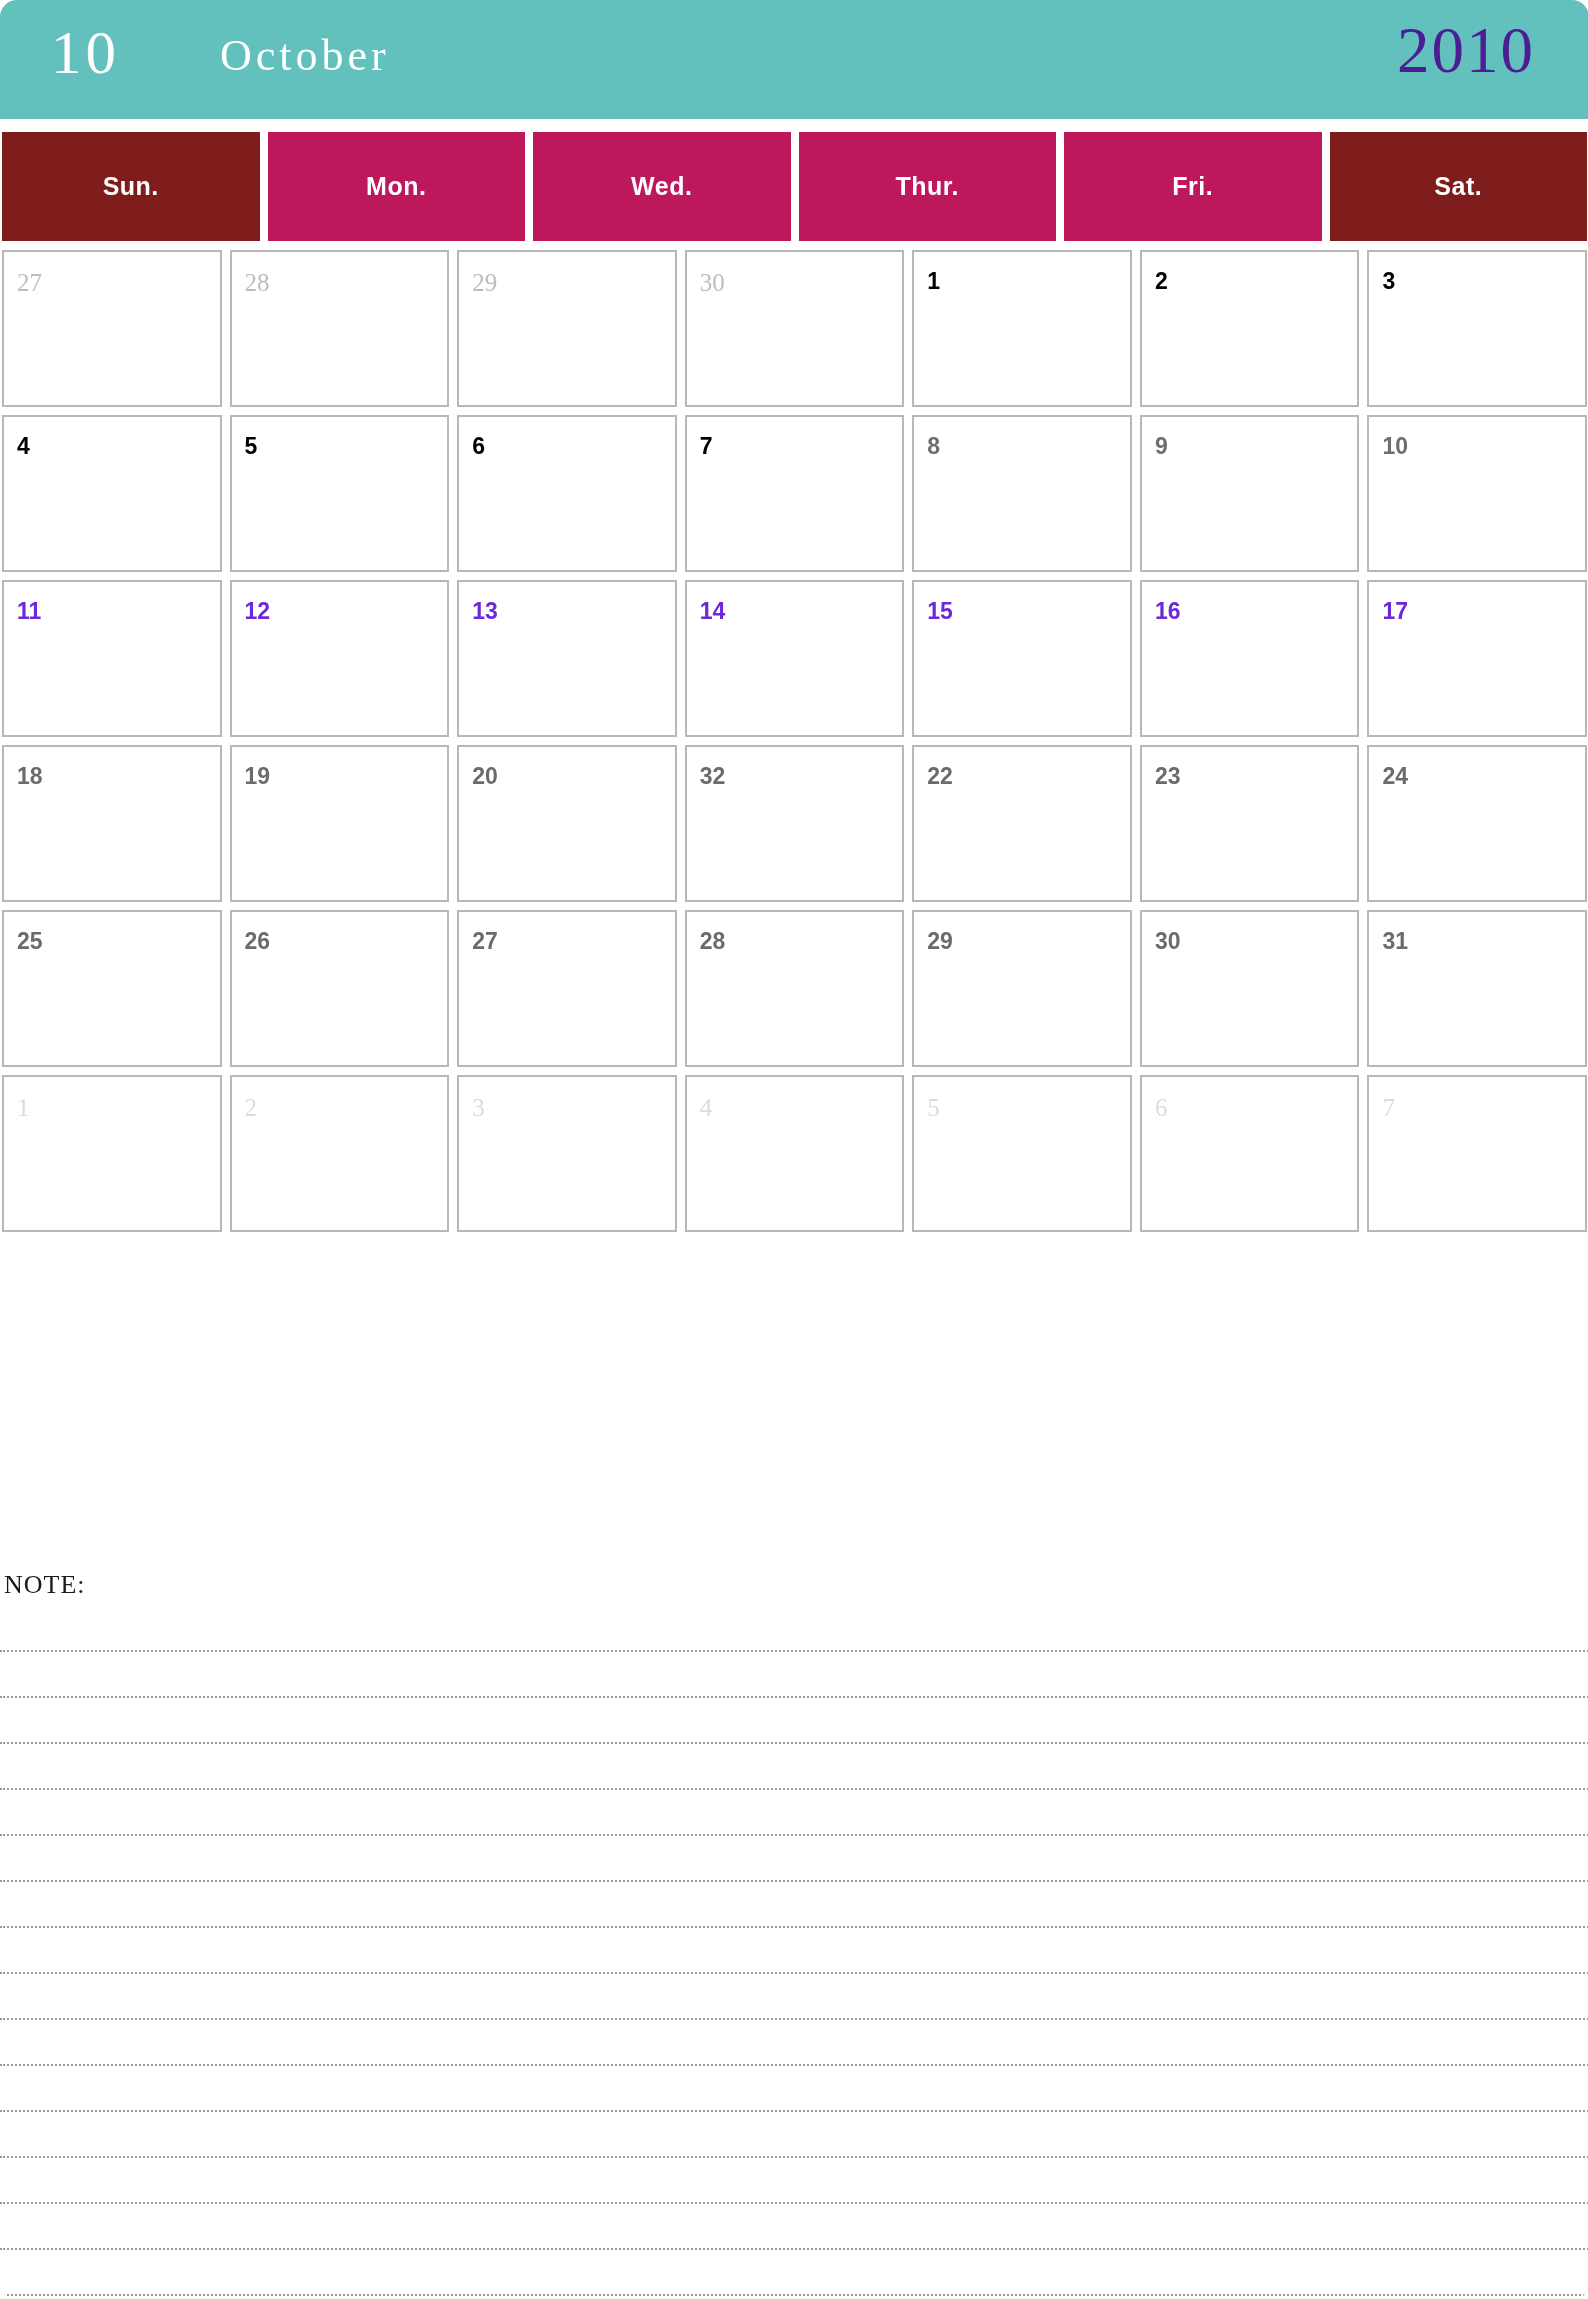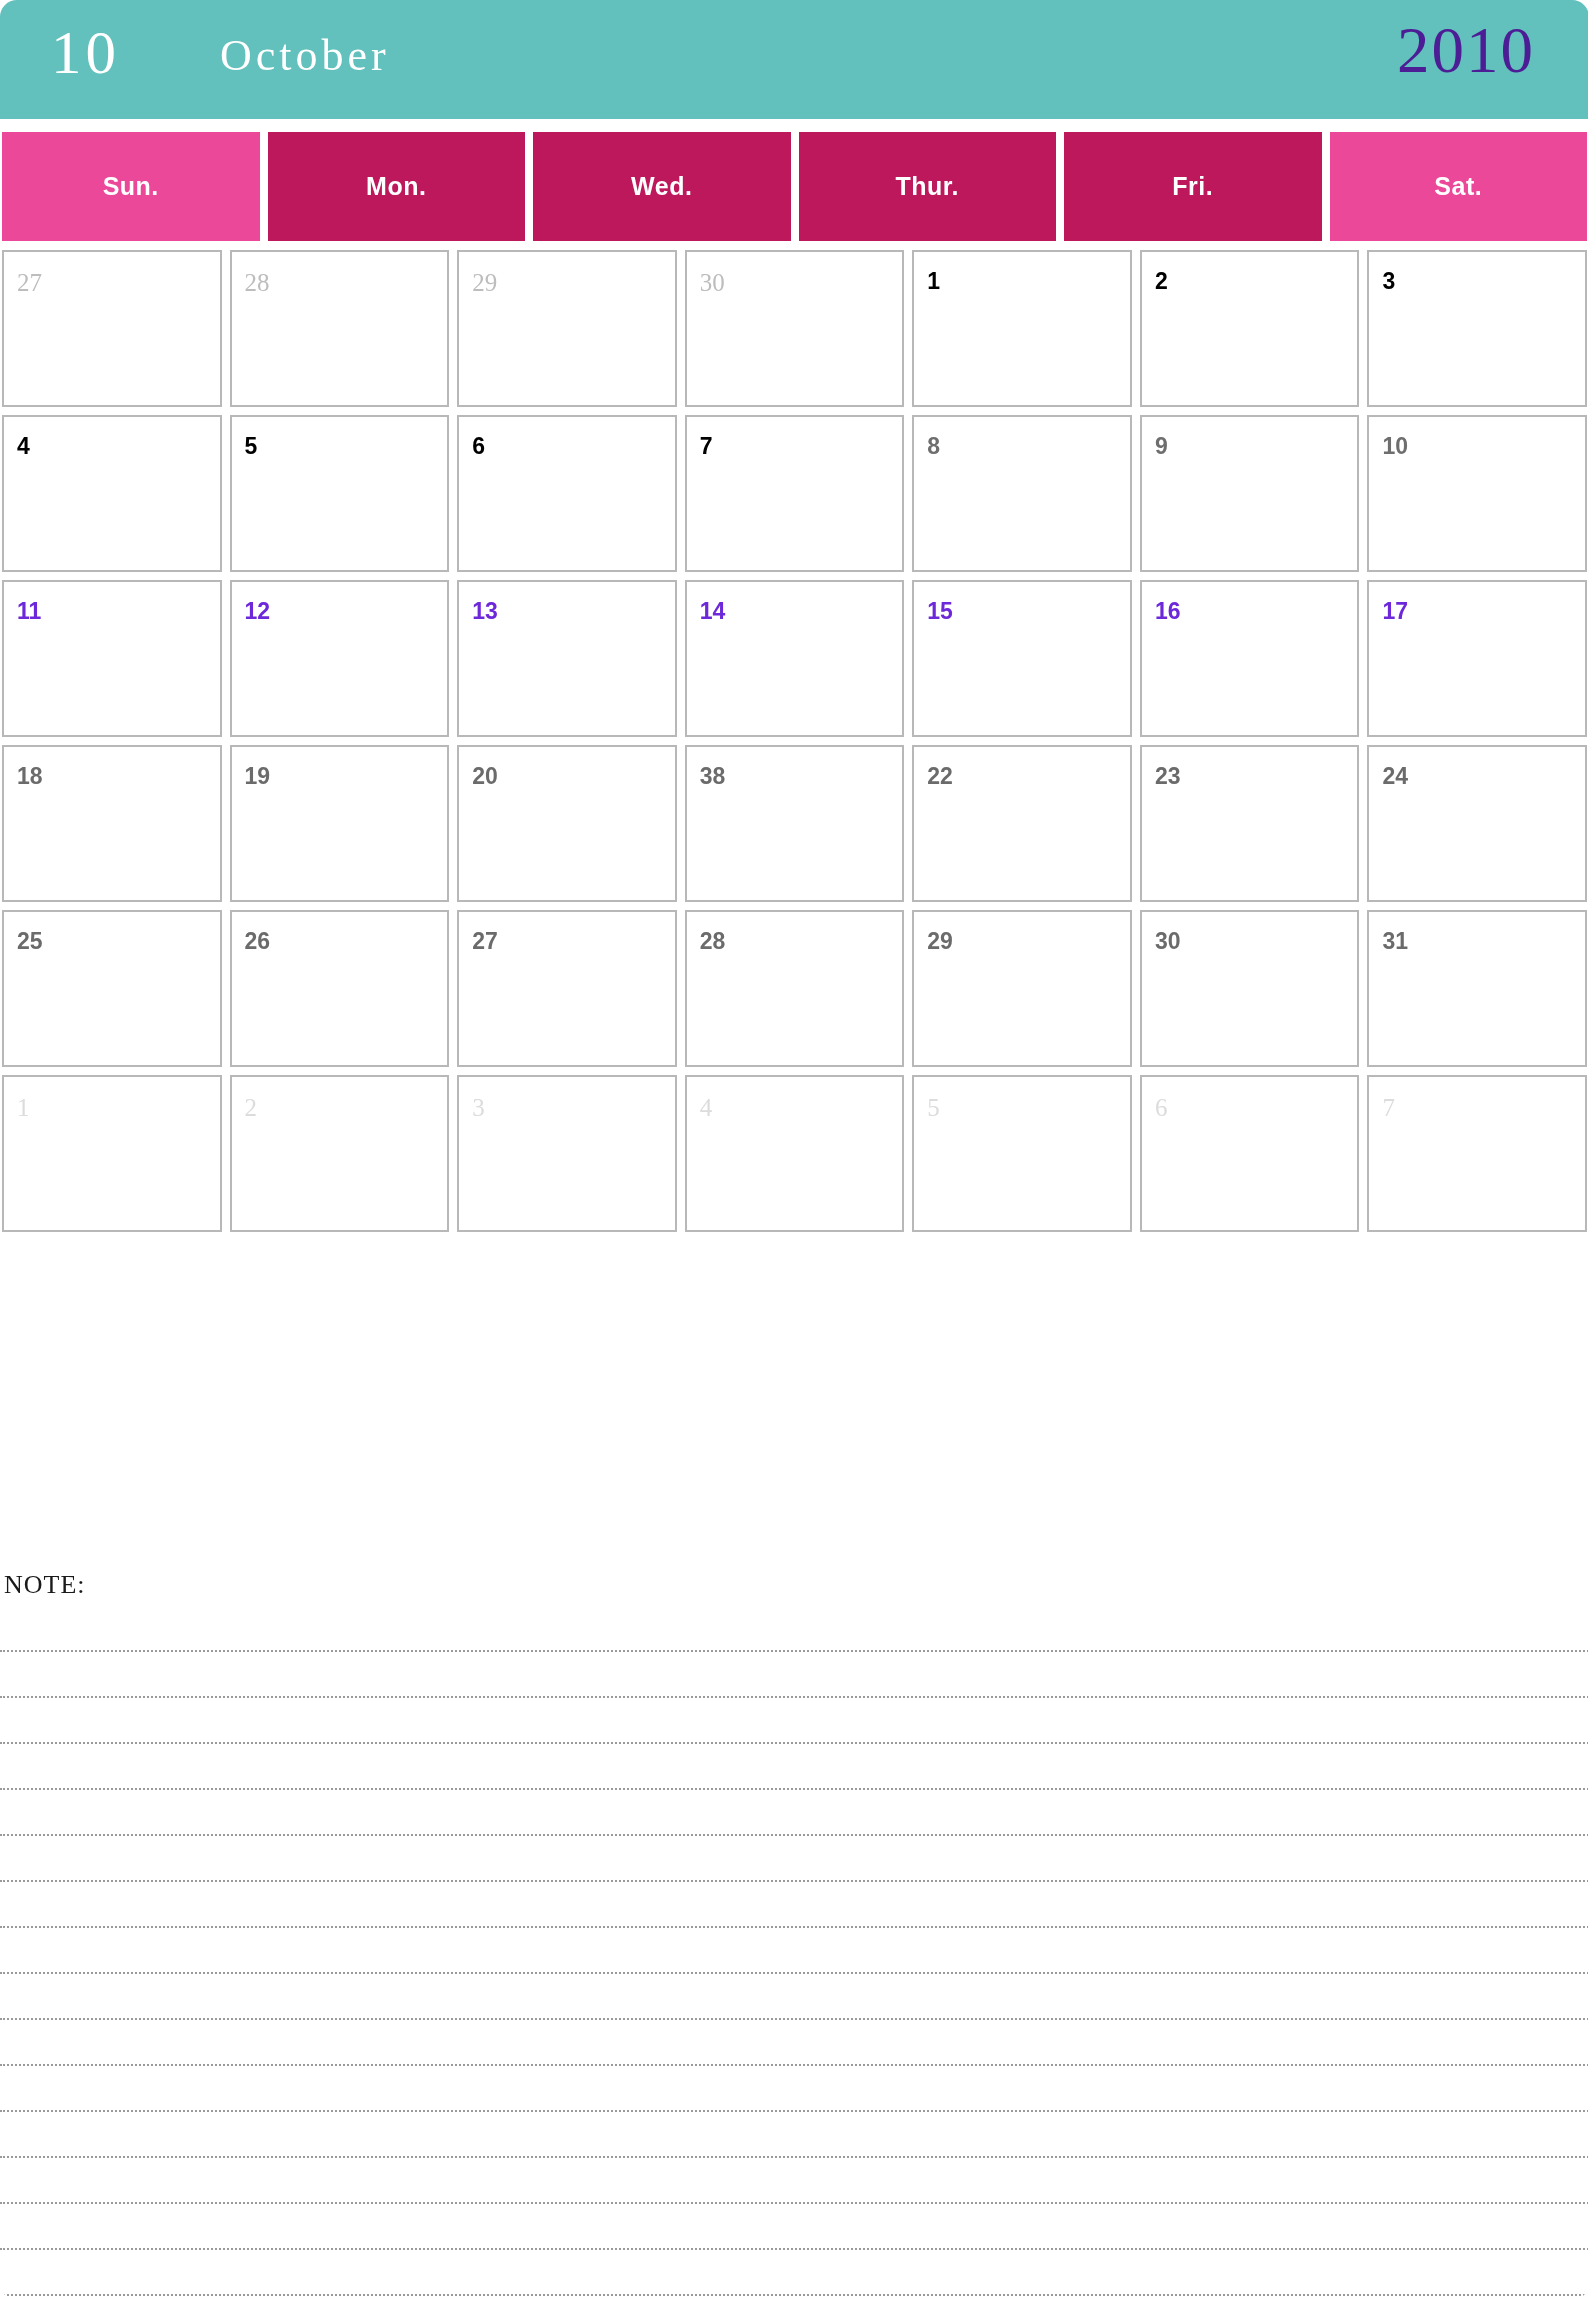--- a/index.html
+++ b/index.html
@@ -77,21 +77,21 @@
   }
   .weekday-cell {
     flex: 1 1 0;
     height: 109px;
     display: flex;
     align-items: center;
     justify-content: center;
     background: #be185d;
   }
   .weekday-cell.weekend {
-    background: #ec4899;
+    background: #7f1d1d;
   }
   .weekday-label {
     color: #ffffff;
     font-size: 25px;
     font-weight: bold;
     letter-spacing: 0.5px;
     font-family: "Liberation Sans", sans-serif;
   }
 
   
@@ -278,21 +278,21 @@
         <div class="date-cell">
           <div class="date-num t5">18</div>
         </div>
         <div class="date-cell">
           <div class="date-num t5">19</div>
         </div>
         <div class="date-cell">
           <div class="date-num t5">20</div>
         </div>
         <div class="date-cell">
-          <div class="date-num t5">38</div>
+          <div class="date-num t5">32</div>
         </div>
         <div class="date-cell">
           <div class="date-num t5">22</div>
         </div>
         <div class="date-cell">
           <div class="date-num t5">23</div>
         </div>
         <div class="date-cell">
           <div class="date-num t5">24</div>
         </div>

